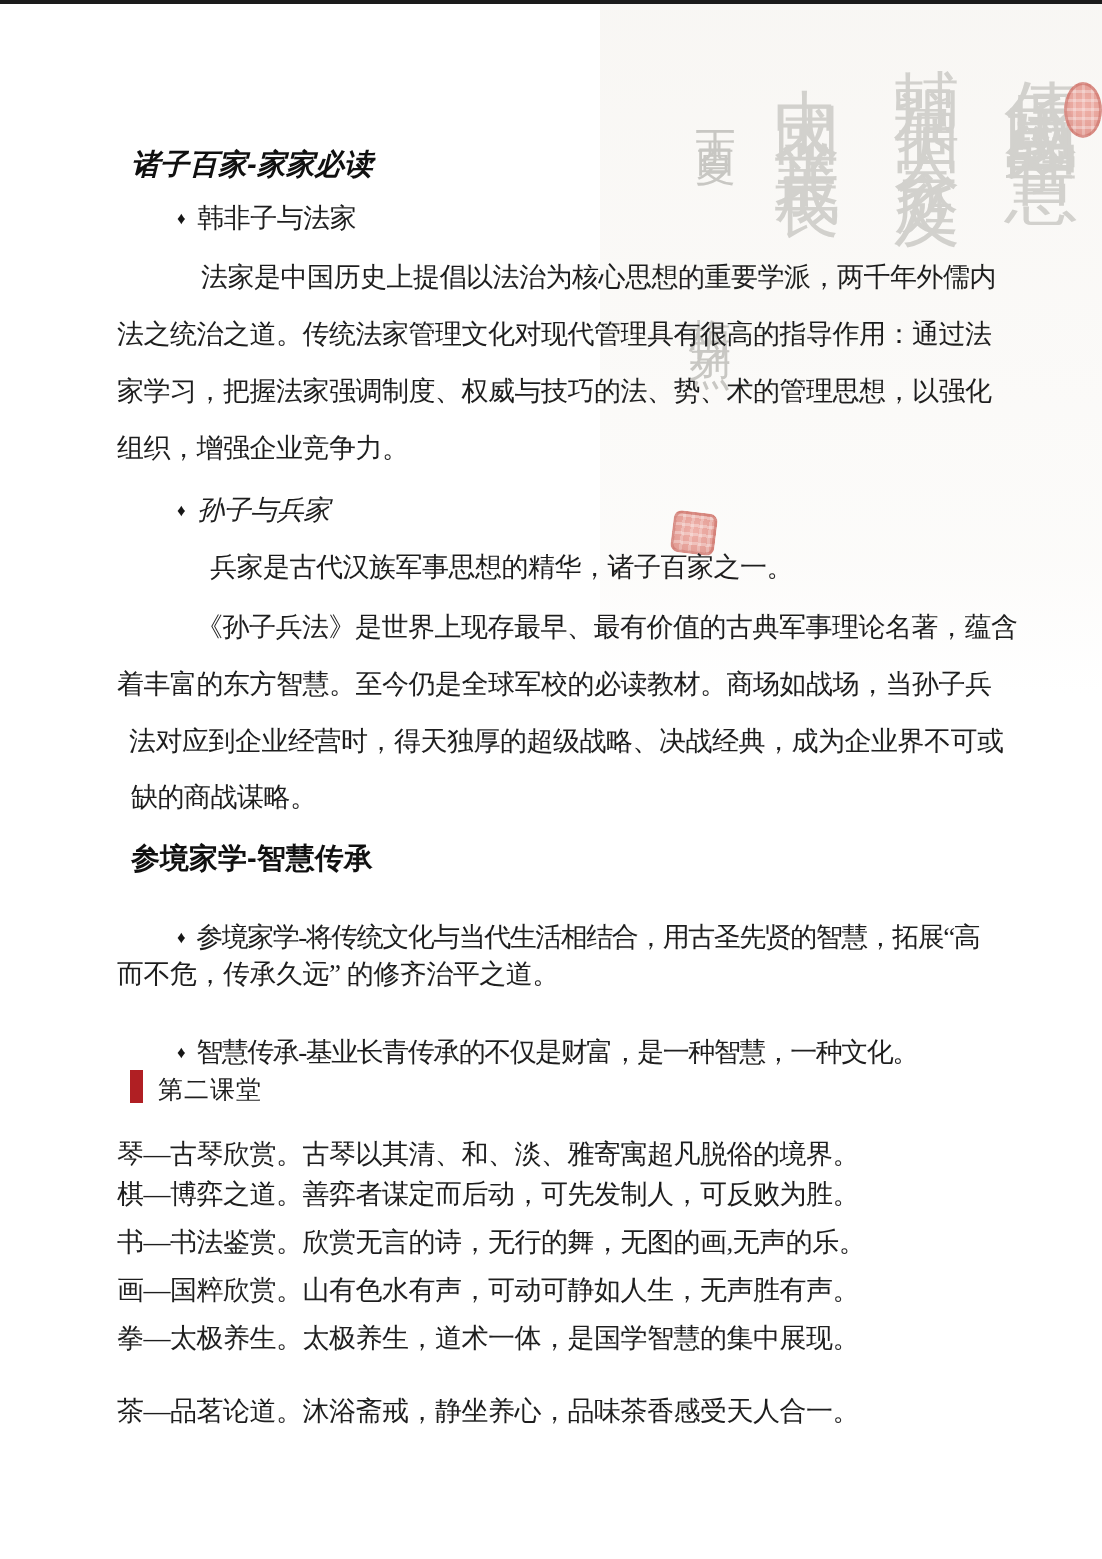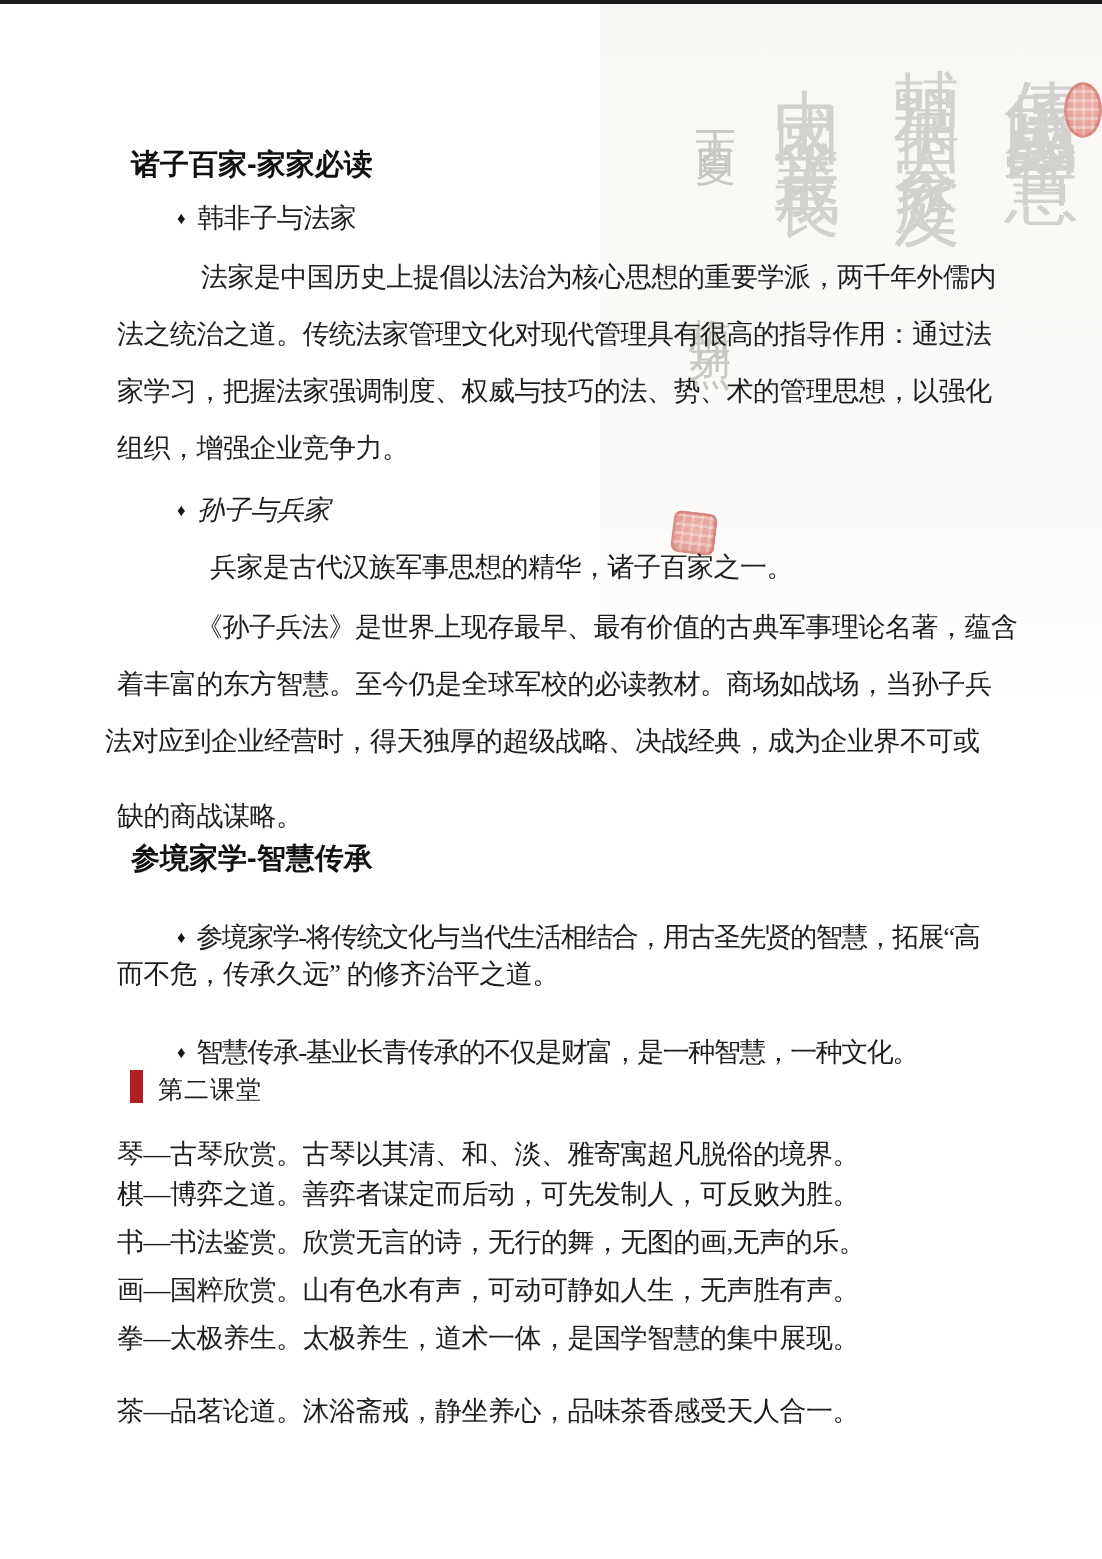--- a/index.html
+++ b/index.html
@@ -46,32 +46,32 @@
     font-weight:700; font-size:29px; color:#101010; letter-spacing:0;
   }
   .diamond {
     display:inline-block; font-size:17px; margin-right:12px;
     transform:translateY(-3px); color:#161616;
   }
   .tight { letter-spacing:-1.5px;margin-top:20px; }
   .sec-bar { position:absolute; left:130px; top:1070px; width:13px; height:33px; z-index:3; }
   .sec-title { left:158px; top:1072px; font-size:25px; letter-spacing:1px; }
   
-  .h1    { left:131px; top:146px; }
+  .h1    { left:131px; top:146px;font-style:italic; }
   .b1    { left:177px; top:200px; }
   .p1l1  { left:201px; top:259px; }
   .p1l2  { left:117px; top:316px; }
   .p1l3  { left:117px; top:373px; }
   .p1l4  { left:117px; top:430px; }
   .b2    { left:177px; top:492px;font-style:italic; }
   .p2l1  { left:210px; top:549px; }
   .p3l1  { left:196px; top:609px; }
   .p3l2  { left:117px; top:666px; }
-  .p3l3  { left:105px; top:723px;font-family:Liberation Serif, serif; }
-  .p3l4  { left:117px; top:779px;margin-top:19px; }
+  .p3l3  { left:129px; top:723px;font-family:Liberation Serif, serif; }
+  .p3l4  { left:131px; top:779px; }
   .h2    { left:131px; top:840px; }
   .b3l1  { left:177px; top:899px; }
   .b3l2  { left:117px; top:956px; }
   .b4    { left:177px; top:1014px; }
   .li1   { left:117px; top:1128px;margin-top:8px; }
   .li2   { left:117px; top:1176px; }
   .li3   { left:117px; top:1224px; }
   .li4   { left:117px; top:1272px; }
   .li5   { left:117px; top:1320px; }
   .li6   { left:117px; top:1369px;margin-top:24px; }

